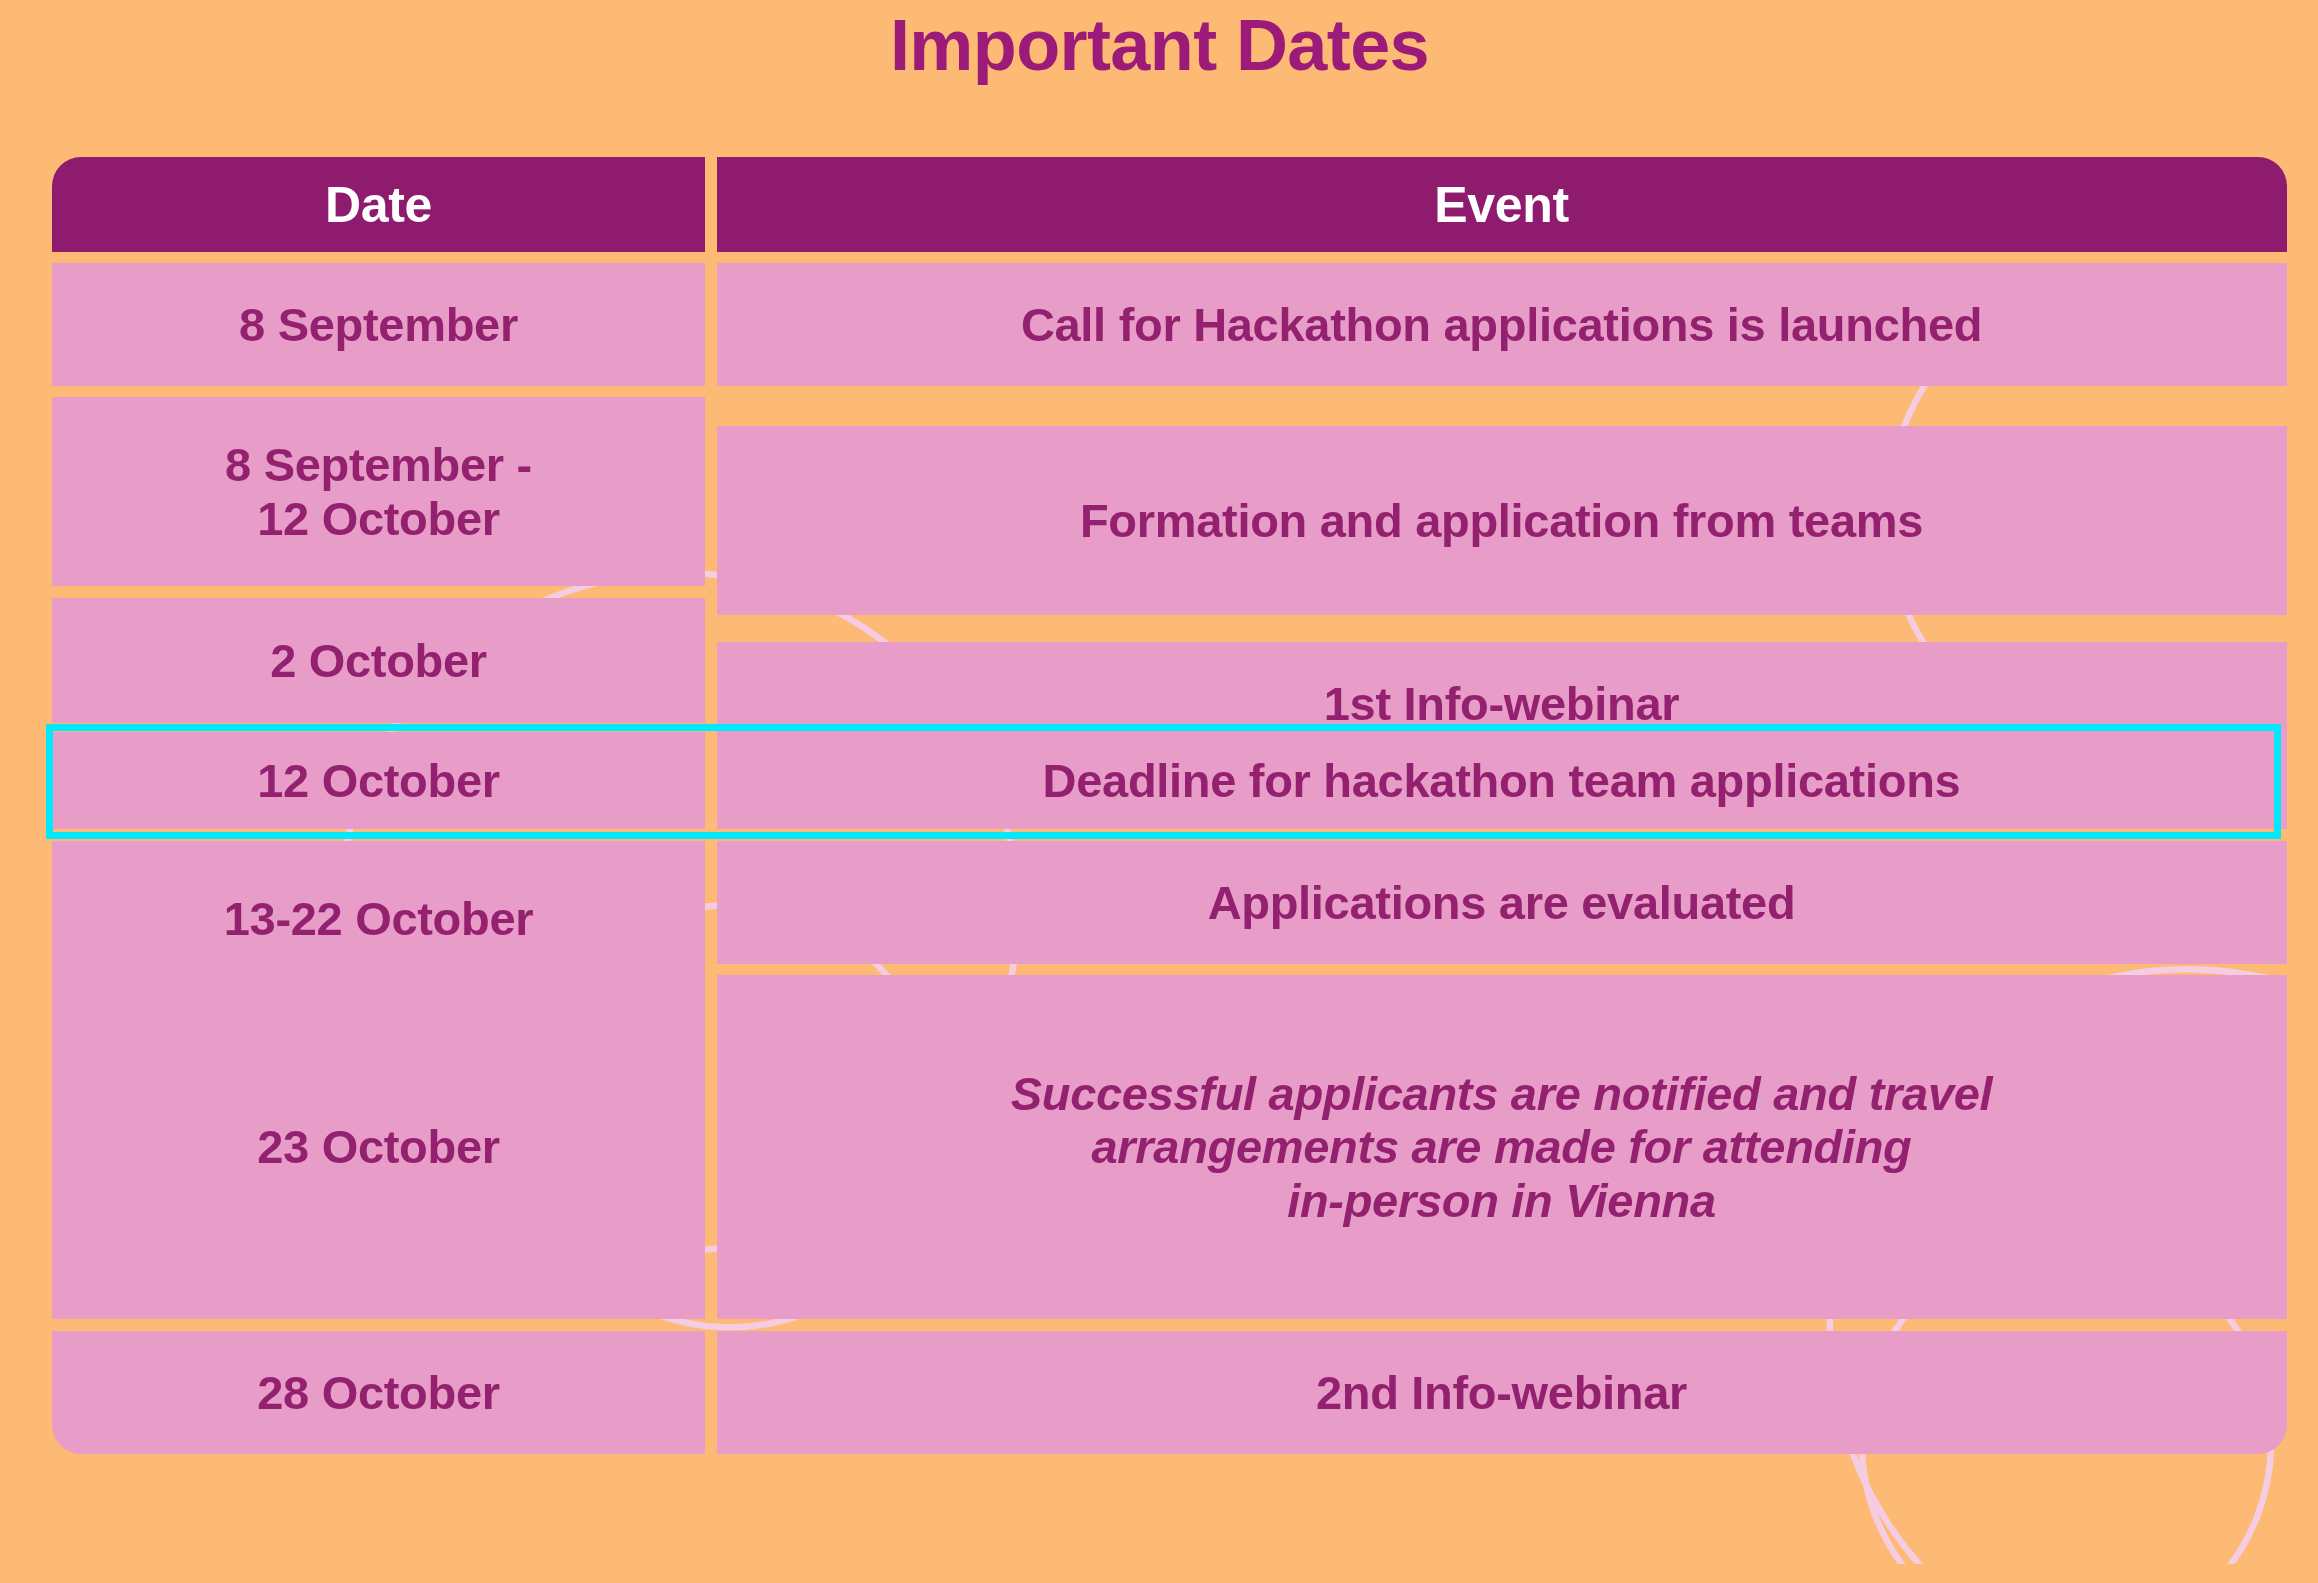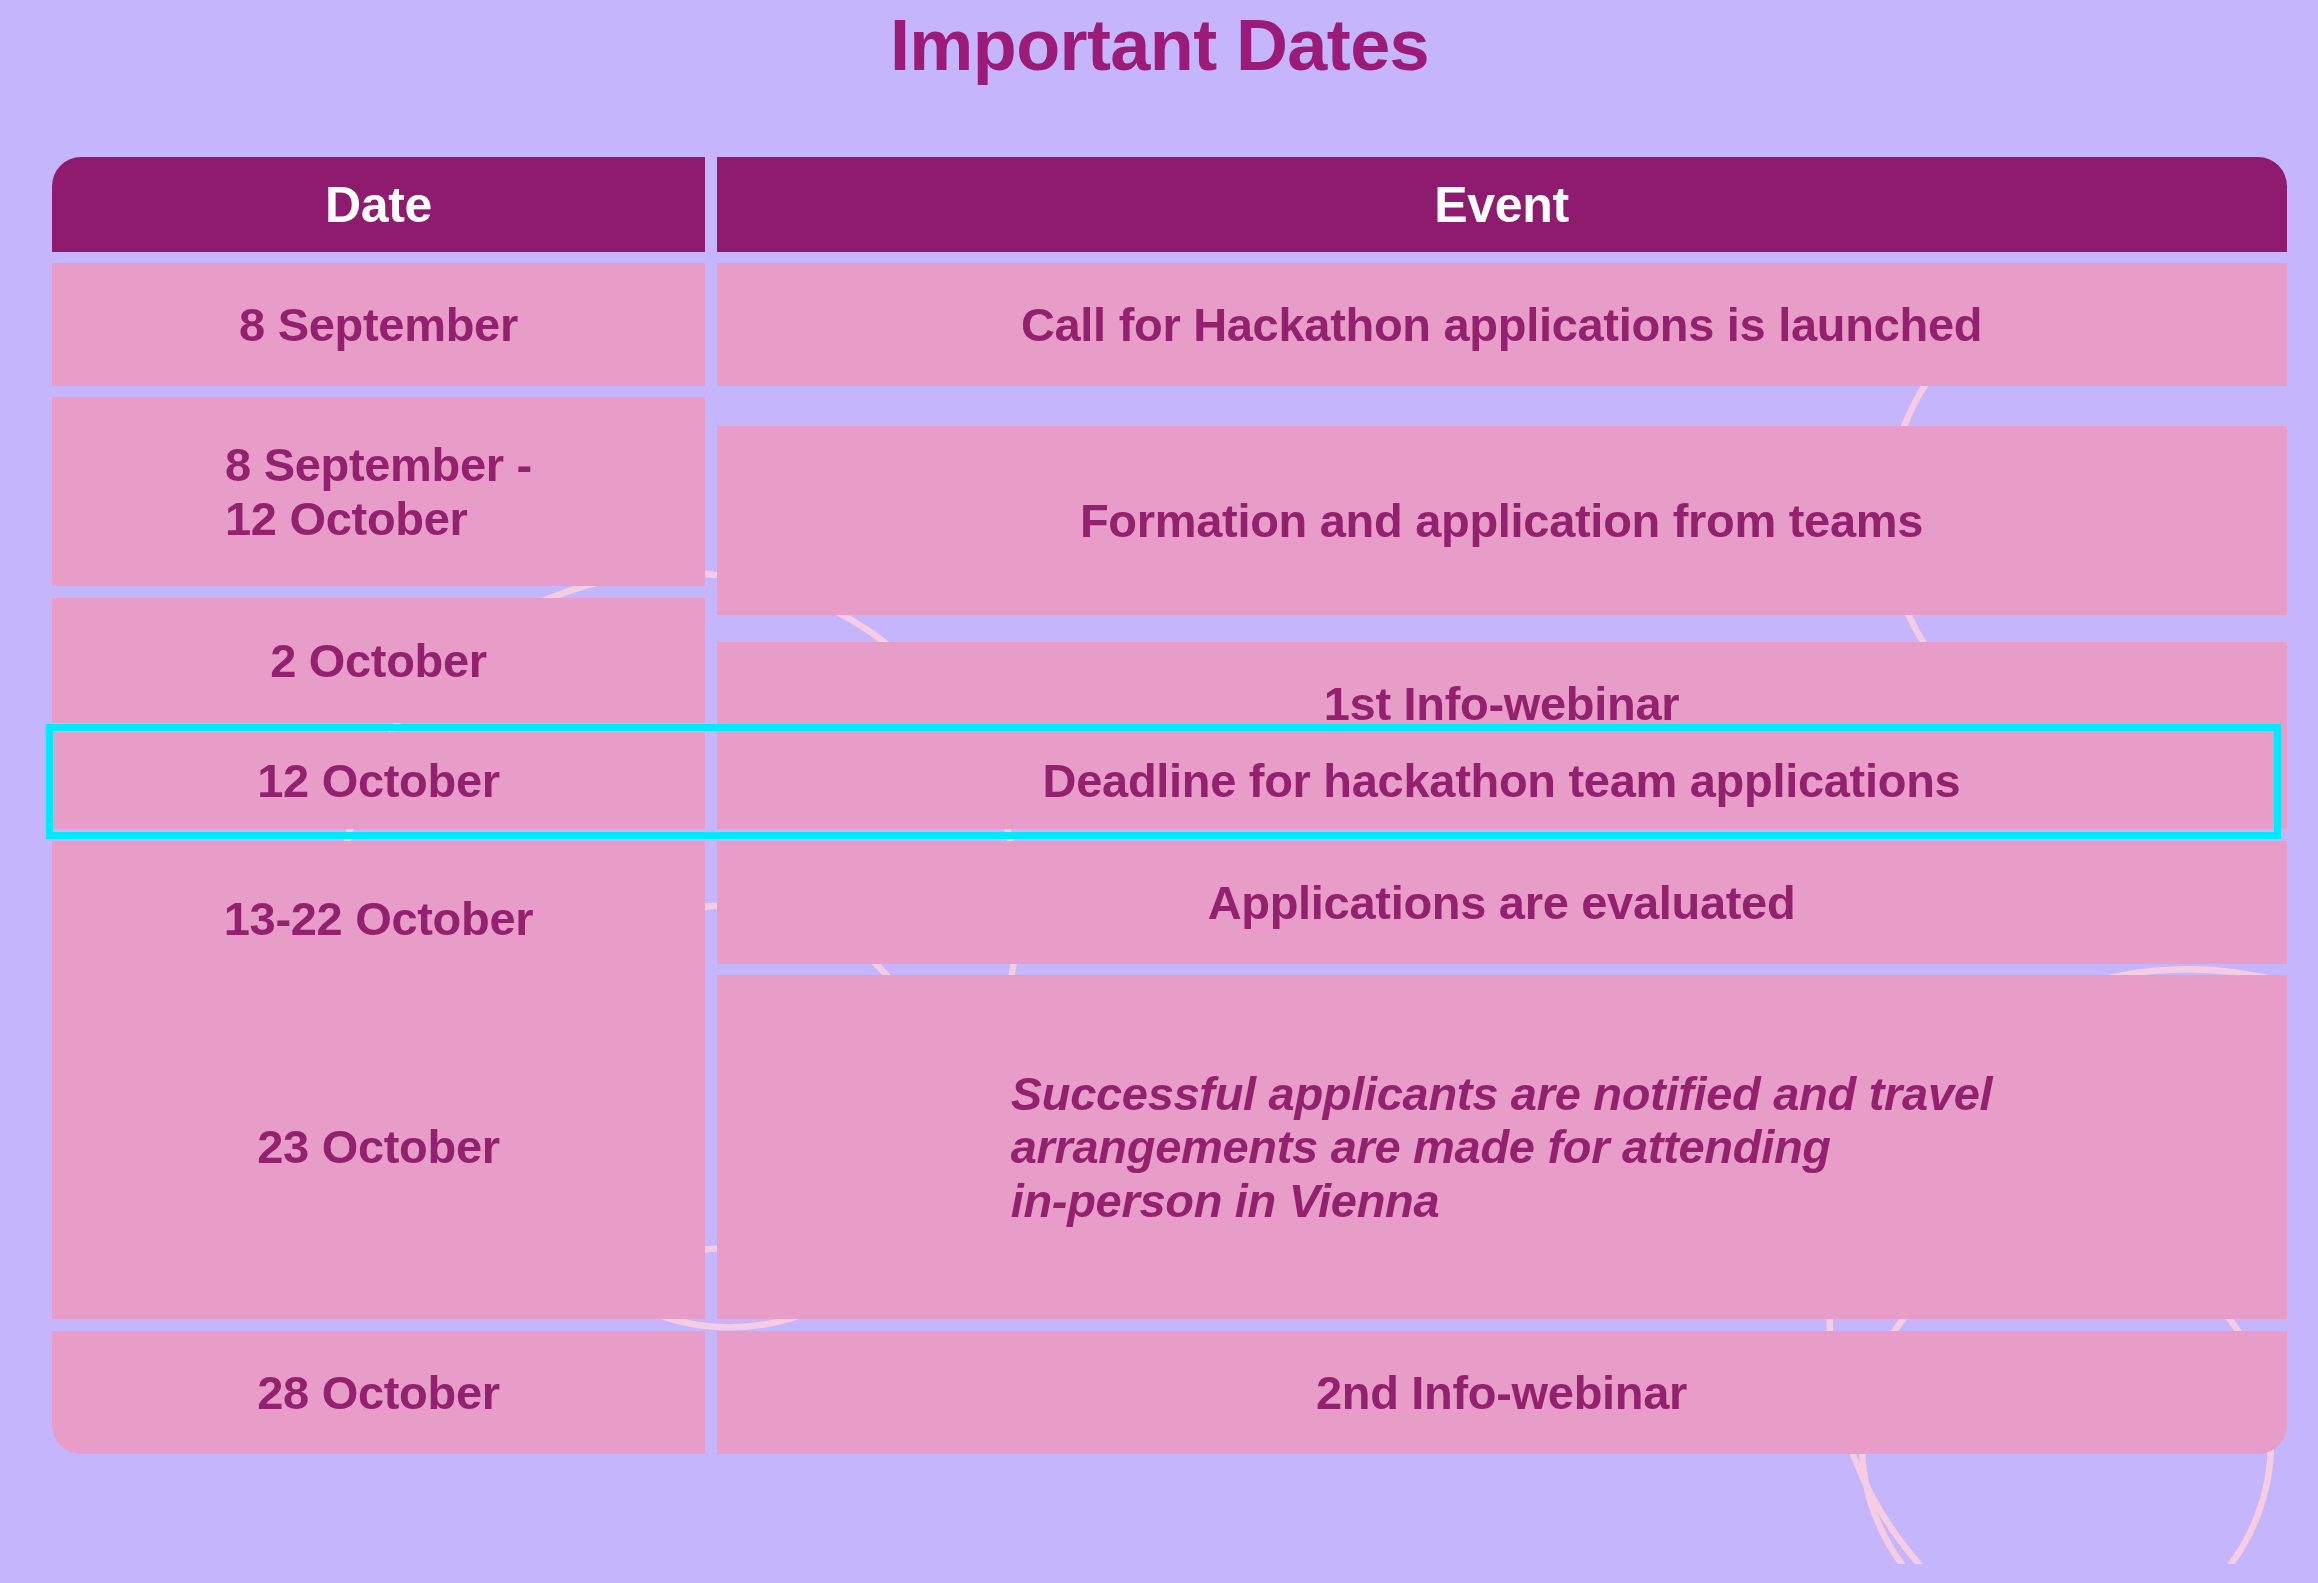--- a/index.html
+++ b/index.html
@@ -3,21 +3,21 @@
 <meta charset="utf-8">
 <style>
   * { box-sizing: border-box; margin: 0; padding: 0; }
   html, body {
     width: 2319px; height: 1584px;
     background: #ffffff;
     font-family: "Liberation Sans", sans-serif;
     overflow: hidden;
   }
 
-  #page { position: relative; width: 2319px; height: 1584px; background: #c4b5fd; }
+  #page { position: relative; width: 2319px; height: 1584px; background: #fdba74; }
 
   
   #title {
     position: absolute;
     left: 0; top: 9px;
     width: 2319px;
     text-align: center;
     font-size: 72px;
     font-weight: 700;
     letter-spacing: -0.6px;
@@ -42,21 +42,21 @@
   #decor svg { position: absolute; left: 0; top: 0; }
 
   
   .row {
     position: absolute;
     left: 0; width: 2235px;
     display: flex;
   }
   .cell {
     display: flex; align-items: center; justify-content: center;
-    text-align: left;
+    text-align: center;
     position: relative;
     z-index: 2;
   }
   .cell-date  { width: 653px; margin-right: 11.5px; }
   .cell-event { width: 1570px; }
 
   .row-head .cell {
     background: #8E1B6E;
     color: #ffffff;
     font-weight: 700;

